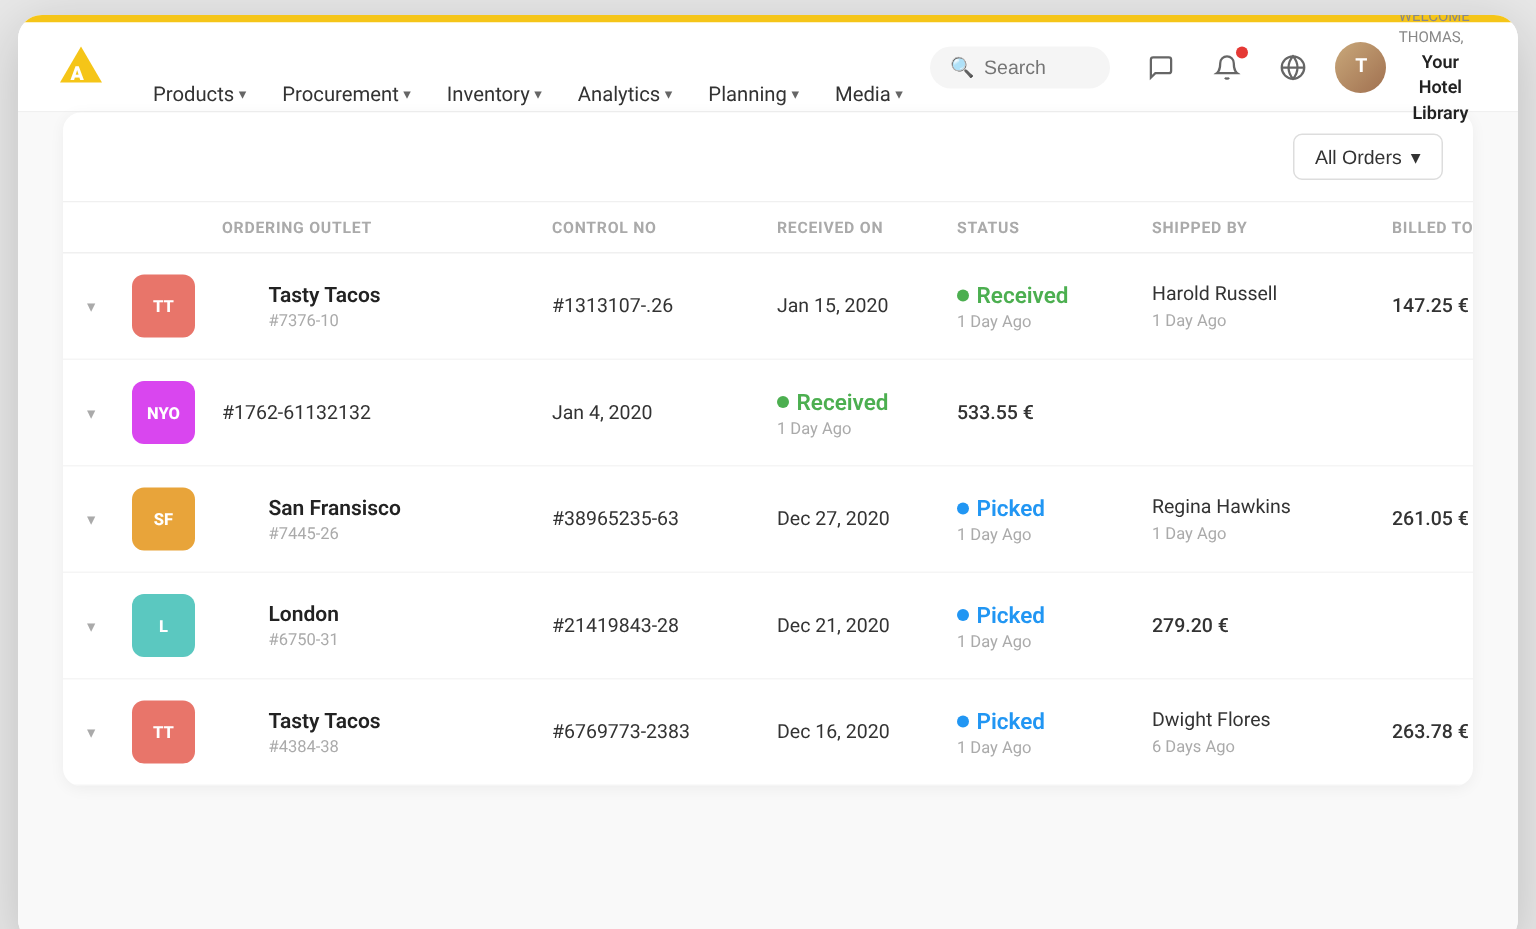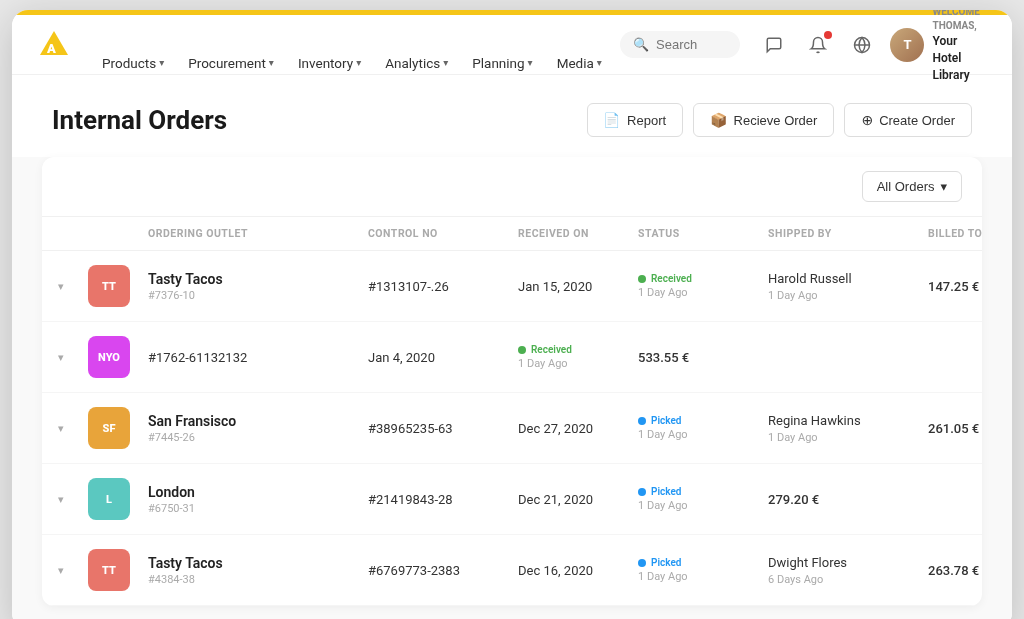--- a/index.html
+++ b/index.html
@@ -122,22 +122,22 @@
       height: 100%;
       background: linear-gradient(135deg, #c9a87a, #a07050);
       display: flex;
       align-items: center;
       justify-content: center;
       font-size: 13px;
       color: #fff;
       font-weight: bold;
     }
     .user-text { font-size: 11px; line-height: 1.4; }
-    .user-text .welcome { color: #888; font-size: 10px; font-weight: bold; }
-    .user-text .name { color: #222; font-weight: 600; font-size: 12px; }
+    .user-text .welcome { color: #888; font-size: 10px; }
+    .user-text .name { color: #222; font-weight: 600; font-size: 12px; text-align: center; }
     .page-content {
       background: #f9f9f9;
       min-height: 554px;
       padding: 0;
     }
     .page-header {
       display: flex;
       align-items: center;
       justify-content: space-between;
       padding: 28px 40px 20px;
@@ -223,31 +223,31 @@
       width: 42px;
       height: 42px;
       border-radius: 8px;
       display: flex;
       align-items: center;
       justify-content: center;
       font-size: 11px;
       font-weight: 800;
       color: #fff;
     }
-    .outlet-info { display: flex; flex-direction: column; }
+    .outlet-info { display: flex; flex-direction: column; margin-left: 31px; }
     .outlet-name { font-size: 14px; font-weight: 600; color: #222; }
     .outlet-id { font-size: 11px; color: #aaa; margin-top: 2px; }
     .control-no { font-size: 13px; color: #333; }
     .received-on { font-size: 13px; color: #333; }
     .status-cell { display: flex; flex-direction: column; gap: 2px; }
     .status-badge {
       display: flex;
       align-items: center;
       gap: 5px;
-      font-size: 10px;
+      font-size: 15px;
       font-weight: 600;
     }
     .status-dot {
       width: 8px;
       height: 8px;
       border-radius: 50%;
       flex-shrink: 0;
     }
     .status-dot.received { background: #4caf50; }
     .status-dot.picked { background: #2196f3; }
@@ -331,37 +331,20 @@
       </div>
       <div class="user-text">
         <div class="welcome">WELCOME THOMAS,</div>
         <div class="name">Your Hotel Library</div>
       </div>
     </div>
   </nav>
 
   <div class="page-content">
 
-    <div class="page-header">
-      <h1 class="page-title">Internal Orders</h1>
-      <div class="header-actions">
-        <button class="btn">
-          <span class="btn-icon">📄</span>
-          <span>Report</span>
-        </button>
-        <button class="btn">
-          <span class="btn-icon">📦</span>
-          <span>Recieve Order</span>
-        </button>
-        <button class="btn" style="background:#fff;">
-          <span class="btn-icon">⊕</span>
-          <span>Create Order</span>
-        </button>
-      </div>
-    </div>
 
     <div class="table-section">
 
       <div class="table-toolbar">
         <button class="filter-btn">
           <span>All Orders</span>
           <span>▾</span>
         </button>
       </div>
 

